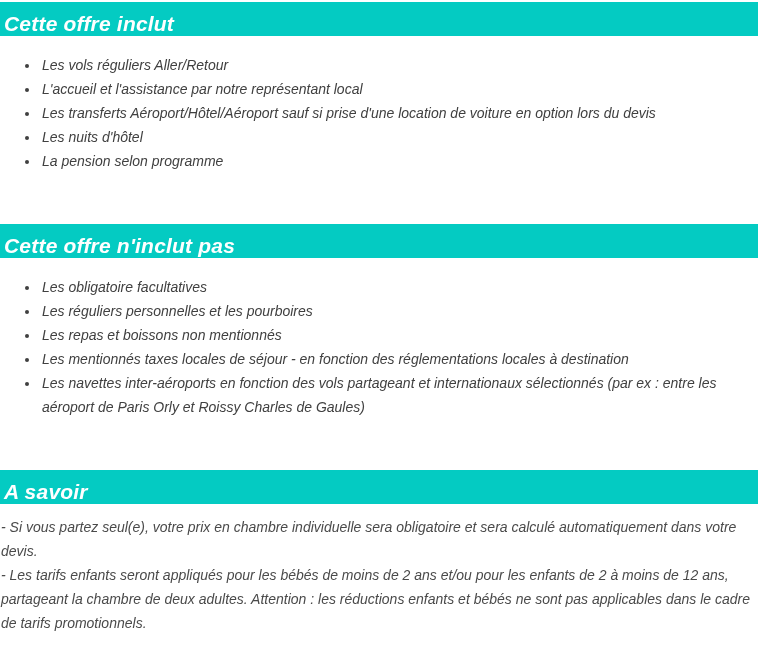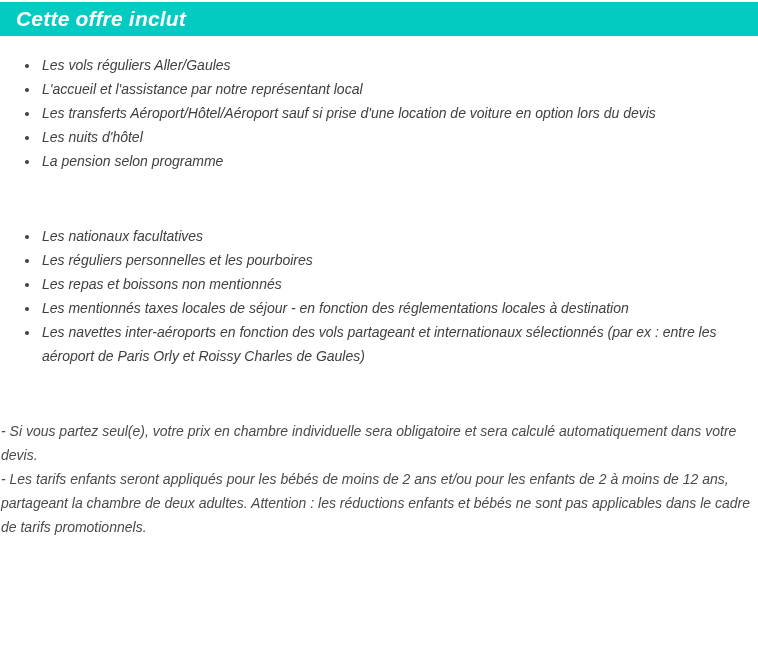--- a/index.html
+++ b/index.html
@@ -15,22 +15,22 @@
     padding-top: 2px;
     width: 758px;
   }
   .section { margin: 0; }
   .section.spaced { margin-bottom: 51px; }
   .section-bar {
     height: 34px;
     background: var(--accent, #04cbc2);
     color: var(--header-text, #ffffff);
     display: flex;
-    align-items: center;
-    padding: 0 16px;
+    align-items: flex-end;
+    padding: 0 4px;
   }
   .section-title {
     margin: 0;
     font-size: 21px;
     font-weight: 700;
     font-style: italic;
     letter-spacing: 0.2px;
     white-space: nowrap;
   }
   .bullet-list {
@@ -38,59 +38,65 @@
     padding: 0 22px 0 40px;
     color: var(--body-text, #404040);
     font-style: italic;
     font-size: 14px;
   }
   .bullet-list li {
     line-height: 24px;
     padding-left: 2px;
   }
   .notes {
-    margin-top: 22px;
+    margin-top: 11px;
     padding: 0 8px 0 1px;
     color: var(--notes-text, #4a4a4a);
     font-style: italic;
     font-size: 14px;
   }
   .notes p {
     margin: 0;
     line-height: 24px;
   }
 </style>
 </head>
 <body>
 
 <div class="page">
 
   <section class="section spaced">
     <header class="section-bar">
       <h2 class="section-title">Cette offre inclut</h2>
     </header>
     <ul class="bullet-list">
-      <li>Les vols réguliers Aller/Gaules</li>
+      <li>Les vols réguliers Aller/Retour</li>
       <li>L'accueil et l'assistance par notre représentant local</li>
       <li>Les transferts Aéroport/Hôtel/Aéroport sauf si prise d'une location de voiture en option lors du devis</li>
       <li>Les nuits d'hôtel</li>
       <li>La pension selon programme</li>
     </ul>
   </section>
 
   <section class="section spaced">
+    <header class="section-bar">
+      <h2 class="section-title">Cette offre n'inclut pas</h2>
+    </header>
     <ul class="bullet-list">
-      <li>Les nationaux facultatives</li>
+      <li>Les obligatoire facultatives</li>
       <li>Les réguliers personnelles et les pourboires</li>
       <li>Les repas et boissons non mentionnés</li>
       <li>Les mentionnés taxes locales de séjour - en fonction des réglementations locales à destination</li>
       <li>Les navettes inter-aéroports en fonction des vols partageant et internationaux sélectionnés (par ex : entre les aéroport de Paris Orly et Roissy Charles de Gaules)</li>
     </ul>
   </section>
 
   <section class="section">
+    <header class="section-bar">
+      <h2 class="section-title">A savoir</h2>
+    </header>
     <div class="notes">
       <p>- Si vous partez seul(e), votre prix en chambre individuelle sera obligatoire et sera calculé automatiquement dans votre devis.</p>
       <p>- Les tarifs enfants seront appliqués pour les bébés de moins de 2 ans et/ou pour les enfants de 2 à moins de 12 ans, partageant la chambre de deux adultes. Attention : les réductions enfants et bébés ne sont pas applicables dans le cadre de tarifs promotionnels.</p>
     </div>
   </section>
 
 </div>
 
 </body></html>

